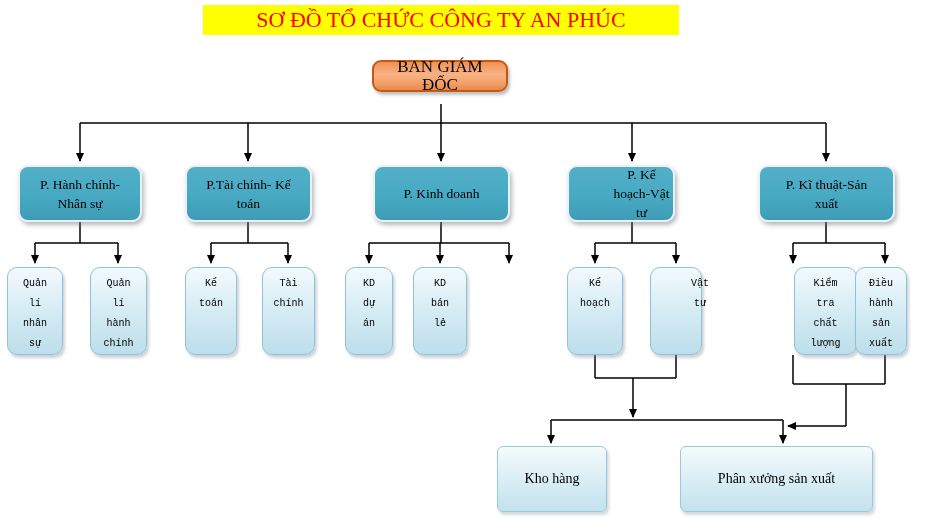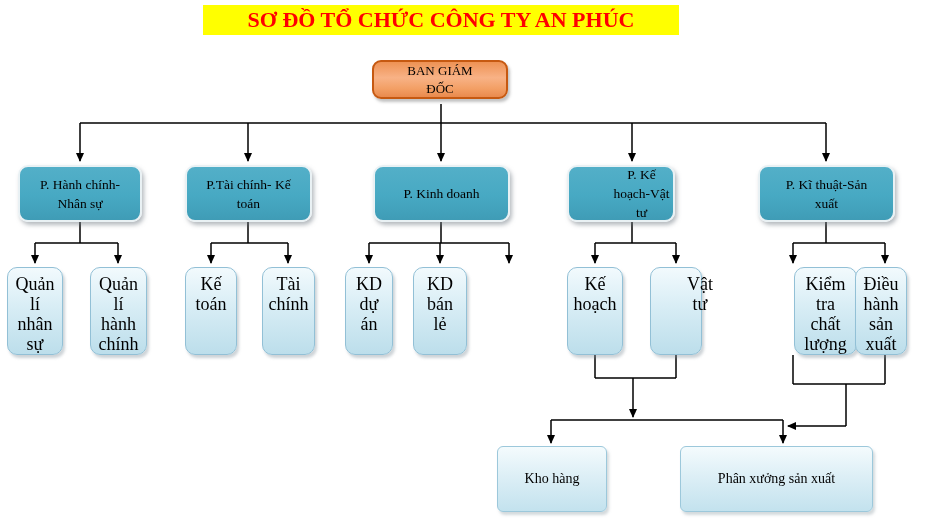--- a/index.html
+++ b/index.html
@@ -7,52 +7,52 @@
     position:relative;
     width:926px;height:518px;
     background:#ffffff;
     font-family:"Liberation Serif","DejaVu Serif",serif;
     overflow:hidden;
   }
   #connectors{position:absolute;left:0;top:0;width:926px;height:518px;}
   .title-bar{
     position:absolute;left:203px;top:5px;width:476px;height:30px;
     background:#ffff00;color:#ff0000;
-    font-size:22px;font-weight:bold;
+    font-size:22px;font-weight:normal;
     display:flex;align-items:center;justify-content:center;
     white-space:nowrap;
   }
   .box{
     position:absolute;
     box-sizing:border-box;
     display:flex;align-items:center;justify-content:center;
     text-align:center;color:#000000;
     white-space:pre-line;
   }
   .root-box{
-    top:60px;height:39px;
+    top:60px;height:32px;
     background:linear-gradient(180deg,#ee9254 0%,#f8b286 45%,#f3a066 75%,#e98a4e 100%);
     border:2px solid #c65911;border-radius:9px;
     box-shadow:2px 3px 3px rgba(120,120,120,.45);
-    font-size:13px;line-height:18px;
+    font-size:17px;line-height:18px;
   }
   .lvl2{
     top:165px;height:57px;
     background:linear-gradient(180deg,#53afc8 0%,#47a9c3 55%,#3f9cb6 100%);
     border:2px solid #e9f1f4;border-radius:10px;
     box-shadow:2px 3px 4px rgba(110,120,130,.5);
     font-size:13.5px;line-height:19px;
   }
   .lvl3{
     top:267px;height:88px;
     background:linear-gradient(180deg,#f2fafd 0%,#d8edf5 45%,#bcdeeb 100%);
     border:1px solid #92c0d6;border-radius:10px;
     box-shadow:2px 3px 3px rgba(130,145,155,.4);
-    font-size:18px;line-height:20px;
-    align-items:flex-start;padding-top:6px;
+    font-size:10px;line-height:20px;
+    align-items:flex-start;padding-top:6px;font-family:Liberation Mono, monospace;
   }
   .lvl4{
     top:446px;height:66px;
     background:linear-gradient(180deg,#f4fbfd 0%,#ddeff6 45%,#c3e2ee 100%);
     border:1px solid #9cc8db;border-radius:6px;
     box-shadow:2px 3px 3px rgba(130,145,155,.35);
     font-size:14px;
   }
 </style>
 </head>

